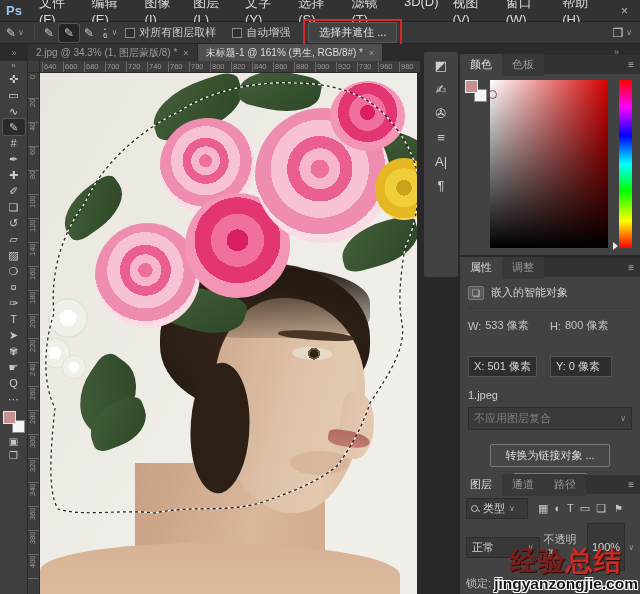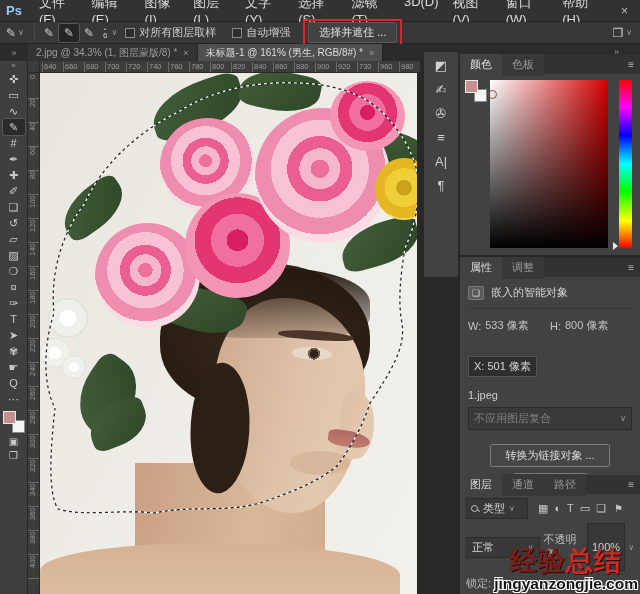--- a/index.html
+++ b/index.html
@@ -414,20 +414,25 @@
           <span>H:</span>
           <span>800 像素</span>
         </div>
       </div>
       <div class="pp-row">
         <div class="pp-cell">
           <span class="pp-box">
             <span>X:</span> <span>501 像素</span>
           </span>
         </div>
+        <div class="pp-cell">
+          <span class="pp-box">
+            <span>Y:</span> <span>0 像素</span>
+          </span>
+        </div>
       </div>
       <div class="pp-file">1.jpeg</div>
       <div class="pp-select">
         <span>不应用图层复合</span>
         <span class="chev">∨</span>
       </div>
       <div class="pp-btnrow">
         <button class="pp-btn">转换为链接对象 ...</button>
         <button class="pp-btn">编辑内容</button>
       </div>

